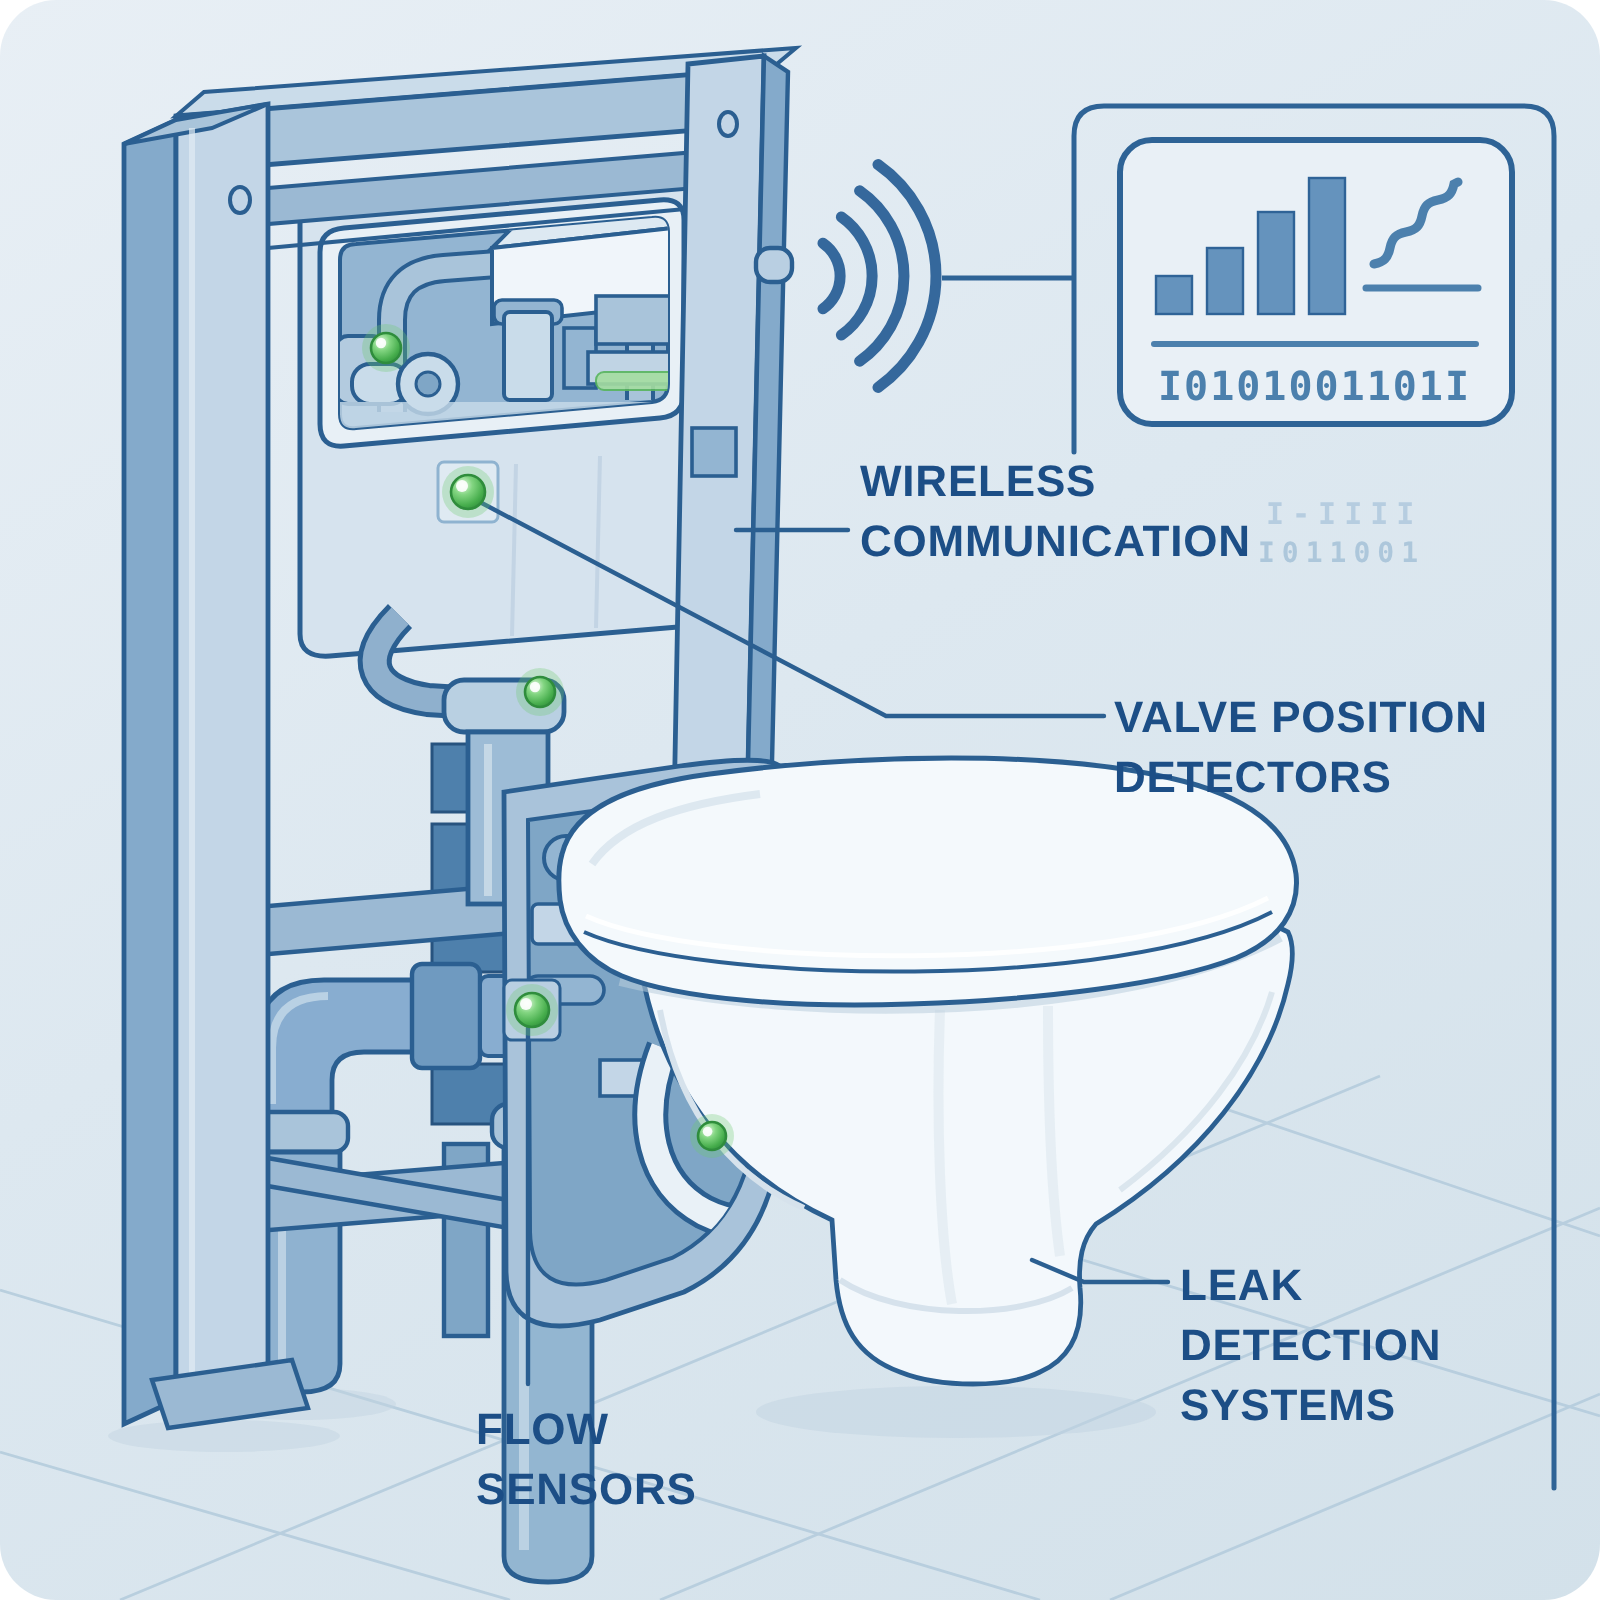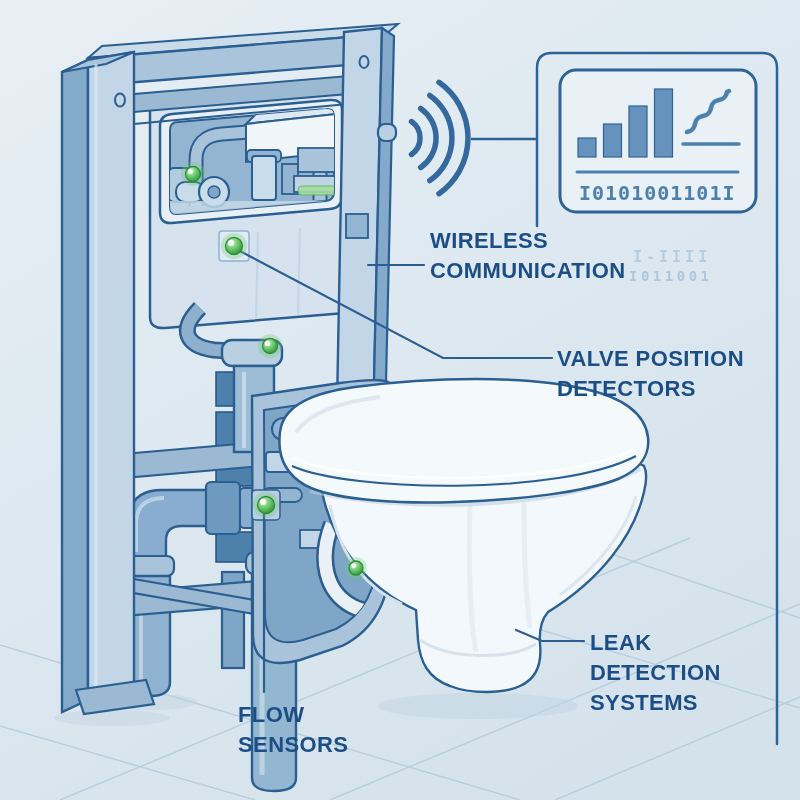--- a/index.html
+++ b/index.html
@@ -1,17 +1,17 @@
 <!DOCTYPE html>
 <html><head>
 <meta charset="utf-8">
 <style>
   html,body{margin:0;padding:0;}
   body{width:800px;height:800px;overflow:hidden;font-family:"Liberation Sans",sans-serif;}
-  .stage{position:relative;width:800px;height:800px;background:linear-gradient(150deg,#e8eff5 0%,#dde8f0 45%,#d3e1ea 100%);}
+  .stage{position:relative;width:800px;height:800px;background:linear-gradient(150deg,#e8eff5 0%,#dde8f0 45%,#d3e1ea 100%);border-radius:28px;}
   svg{position:absolute;inset:0;}
   .lbl{font:700 22px "Liberation Sans",sans-serif;fill:#1c4e86;letter-spacing:.4px;}
   .bin{font:700 20px "DejaVu Sans Mono",monospace;fill:#4c80ad;letter-spacing:1px;}
   .gh1{font:700 15px "DejaVu Sans Mono",monospace;fill:#b6cde0;letter-spacing:4px;}
   .gh2{font:700 14px "DejaVu Sans Mono",monospace;fill:#adc7db;letter-spacing:3.5px;}
 </style>
 </head>
 <body>
 
 <div class="stage">

